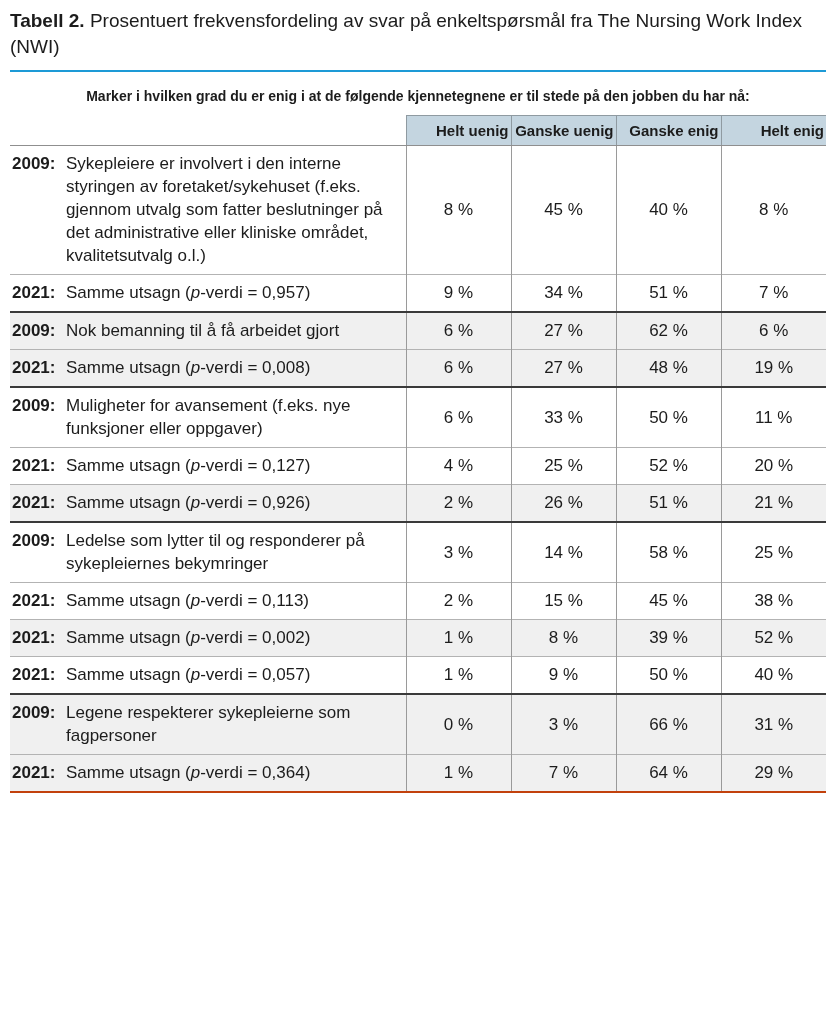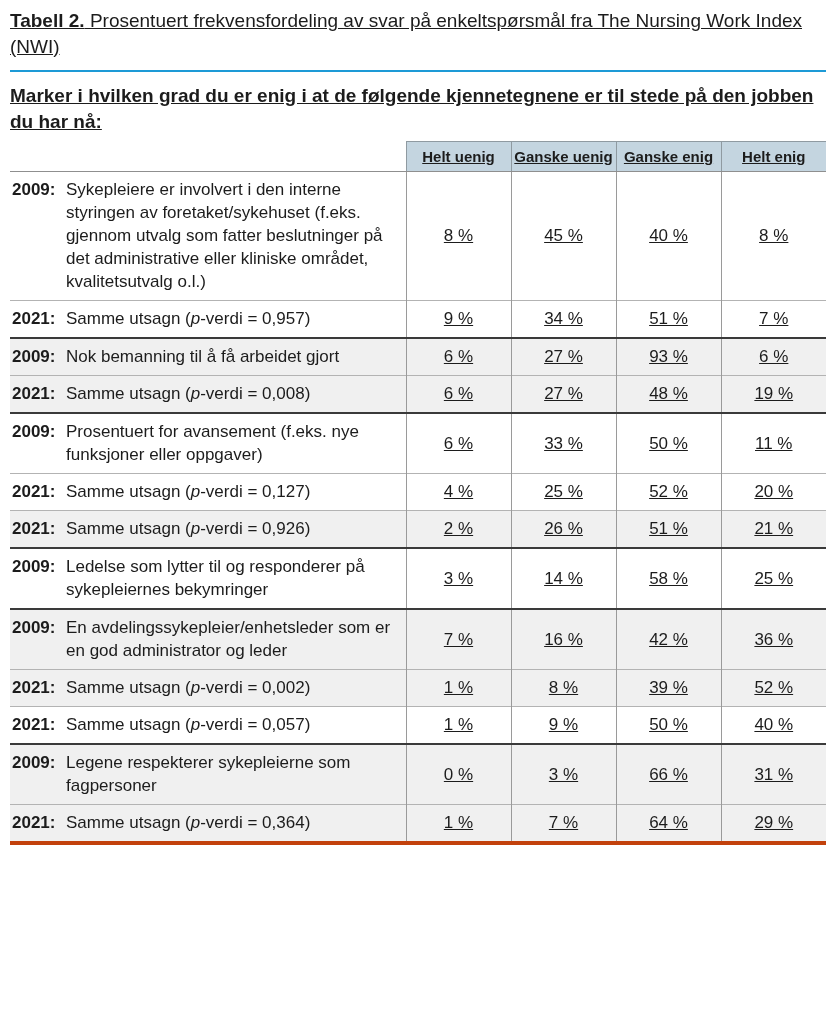--- a/index.html
+++ b/index.html
@@ -1,48 +1,48 @@
 <!DOCTYPE html>
 <html lang="no"><head>
 <meta charset="utf-8">
 <style>
   html,body{margin:0;padding:0;background:#ffffff;}
   body{
     width:835px;height:1024px;overflow:hidden;
     font-family:"Liberation Sans","DejaVu Sans",sans-serif;
     color:#1c1c1c;-webkit-font-smoothing:antialiased;
   }
-  .page{padding:8px 9px 12px 10px;text-decoration:underline;}
+  .page{padding:8px 9px 12px 10px;}
   .title{font-size:19px;line-height:26px;margin:0 0 10px 0;font-weight:400;}
   .title .tbold{font-weight:700;}
   .rule{height:2px;background:#1d9ad6;border:0;margin:0 0 11px 0;}
-  .intro{font-size:19px;line-height:26px;font-weight:700;margin:0 0 6px 0;}
+  .intro{font-size:14px;line-height:26px;font-weight:700;margin:0 0 6px 0;text-align:center;}
   table.nwi{border-collapse:collapse;width:816px;table-layout:fixed;}
   col.cq{width:396px;}
   col.cv{width:105px;}
   th.h{
     background:#c4d5e0;font-size:15px;font-weight:700;line-height:19px;
-    text-align:center;vertical-align:middle;padding:5px 2px;
+    text-align:right;vertical-align:middle;padding:5px 2px;
     border-left:1px solid #8f9aa1;border-top:1px solid #8f9aa1;
     border-bottom:1px solid #8f8f8f;
   }
   th.hempty{background:#ffffff;border:0;border-bottom:1px solid #8f8f8f;}
   td{font-size:17px;}
   td.qcell{
     vertical-align:top;padding:6px 4px 7px 2px;line-height:23px;
   }
   td.qcell .yr{font-weight:700;display:inline-block;width:54px;vertical-align:top;}
   td.qcell .qt{display:inline-block;width:330px;vertical-align:top;}
   td.v{
     text-align:center;vertical-align:middle;
     border-left:1px solid #9a9a9a;padding:5px 2px;
   }
   tr.cont td{border-top:1px solid #b3b3b3;}
   tr.gstart td{border-top:2px solid #3a3a3a;margin-left:40px;}
-  tr.last td{border-bottom:4px solid #c2410c;}
+  tr.last td{border-bottom:2px solid #c2410c;}
   tr.shade td{background:#f0f0f0;}
   i.pv{font-style:italic;}
 </style>
 </head>
 <body>
 
 <div class="page">
 
   <p class="title"><span class="tbold">Tabell 2.</span><span> Prosentuert frekvensfordeling av svar på enkeltspørsmål fra The Nursing Work Index (NWI)</span></p>
 
@@ -81,33 +81,33 @@
         <td class="v">9 %</td>
         <td class="v">34 %</td>
         <td class="v">51 %</td>
         <td class="v">7 %</td>
       </tr>
 
       <tr class="gstart shade">
         <td class="qcell"><span class="yr">2009:</span><span class="qt">Nok bemanning til å få arbeidet gjort</span></td>
         <td class="v">6 %</td>
         <td class="v">27 %</td>
-        <td class="v">93 %</td>
+        <td class="v">62 %</td>
         <td class="v">6 %</td>
       </tr>
       <tr class="cont shade">
         <td class="qcell"><span class="yr">2021:</span><span class="qt"><span>Samme utsagn (</span><i class="pv">p</i><span>-verdi = 0,008)</span></span></td>
         <td class="v">6 %</td>
         <td class="v">27 %</td>
         <td class="v">48 %</td>
         <td class="v">19 %</td>
       </tr>
 
       <tr class="gstart">
-        <td class="qcell"><span class="yr">2009:</span><span class="qt">Prosentuert for avansement (f.eks. nye funksjoner eller oppgaver)</span></td>
+        <td class="qcell"><span class="yr">2009:</span><span class="qt">Muligheter for avansement (f.eks. nye funksjoner eller oppgaver)</span></td>
         <td class="v">6 %</td>
         <td class="v">33 %</td>
         <td class="v">50 %</td>
         <td class="v">11 %</td>
       </tr>
       <tr class="cont">
         <td class="qcell"><span class="yr">2021:</span><span class="qt"><span>Samme utsagn (</span><i class="pv">p</i><span>-verdi = 0,127)</span></span></td>
         <td class="v">4 %</td>
         <td class="v">25 %</td>
         <td class="v">52 %</td>
@@ -122,28 +122,28 @@
         <td class="v">21 %</td>
       </tr>
 
       <tr class="gstart">
         <td class="qcell"><span class="yr">2009:</span><span class="qt">Ledelse som lytter til og responderer på sykepleiernes bekymringer</span></td>
         <td class="v">3 %</td>
         <td class="v">14 %</td>
         <td class="v">58 %</td>
         <td class="v">25 %</td>
       </tr>
+      <tr class="cont">
+        <td class="qcell"><span class="yr">2021:</span><span class="qt"><span>Samme utsagn  (</span><i class="pv">p</i><span>-verdi = 0,113)</span></span></td>
+        <td class="v">2 %</td>
+        <td class="v">15 %</td>
+        <td class="v">45 %</td>
+        <td class="v">38 %</td>
+      </tr>
 
-      <tr class="gstart shade">
-        <td class="qcell"><span class="yr">2009:</span><span class="qt">En avdelingssykepleier/enhetsleder som er en god administrator og leder</span></td>
-        <td class="v">7 %</td>
-        <td class="v">16 %</td>
-        <td class="v">42 %</td>
-        <td class="v">36 %</td>
-      </tr>
       <tr class="cont shade">
         <td class="qcell"><span class="yr">2021:</span><span class="qt"><span>Samme utsagn (</span><i class="pv">p</i><span>-verdi = 0,002)</span></span></td>
         <td class="v">1 %</td>
         <td class="v">8 %</td>
         <td class="v">39 %</td>
         <td class="v">52 %</td>
       </tr>
 
       <tr class="cont">
         <td class="qcell"><span class="yr">2021:</span><span class="qt"><span>Samme utsagn (</span><i class="pv">p</i><span>-verdi = 0,057)</span></span></td>

